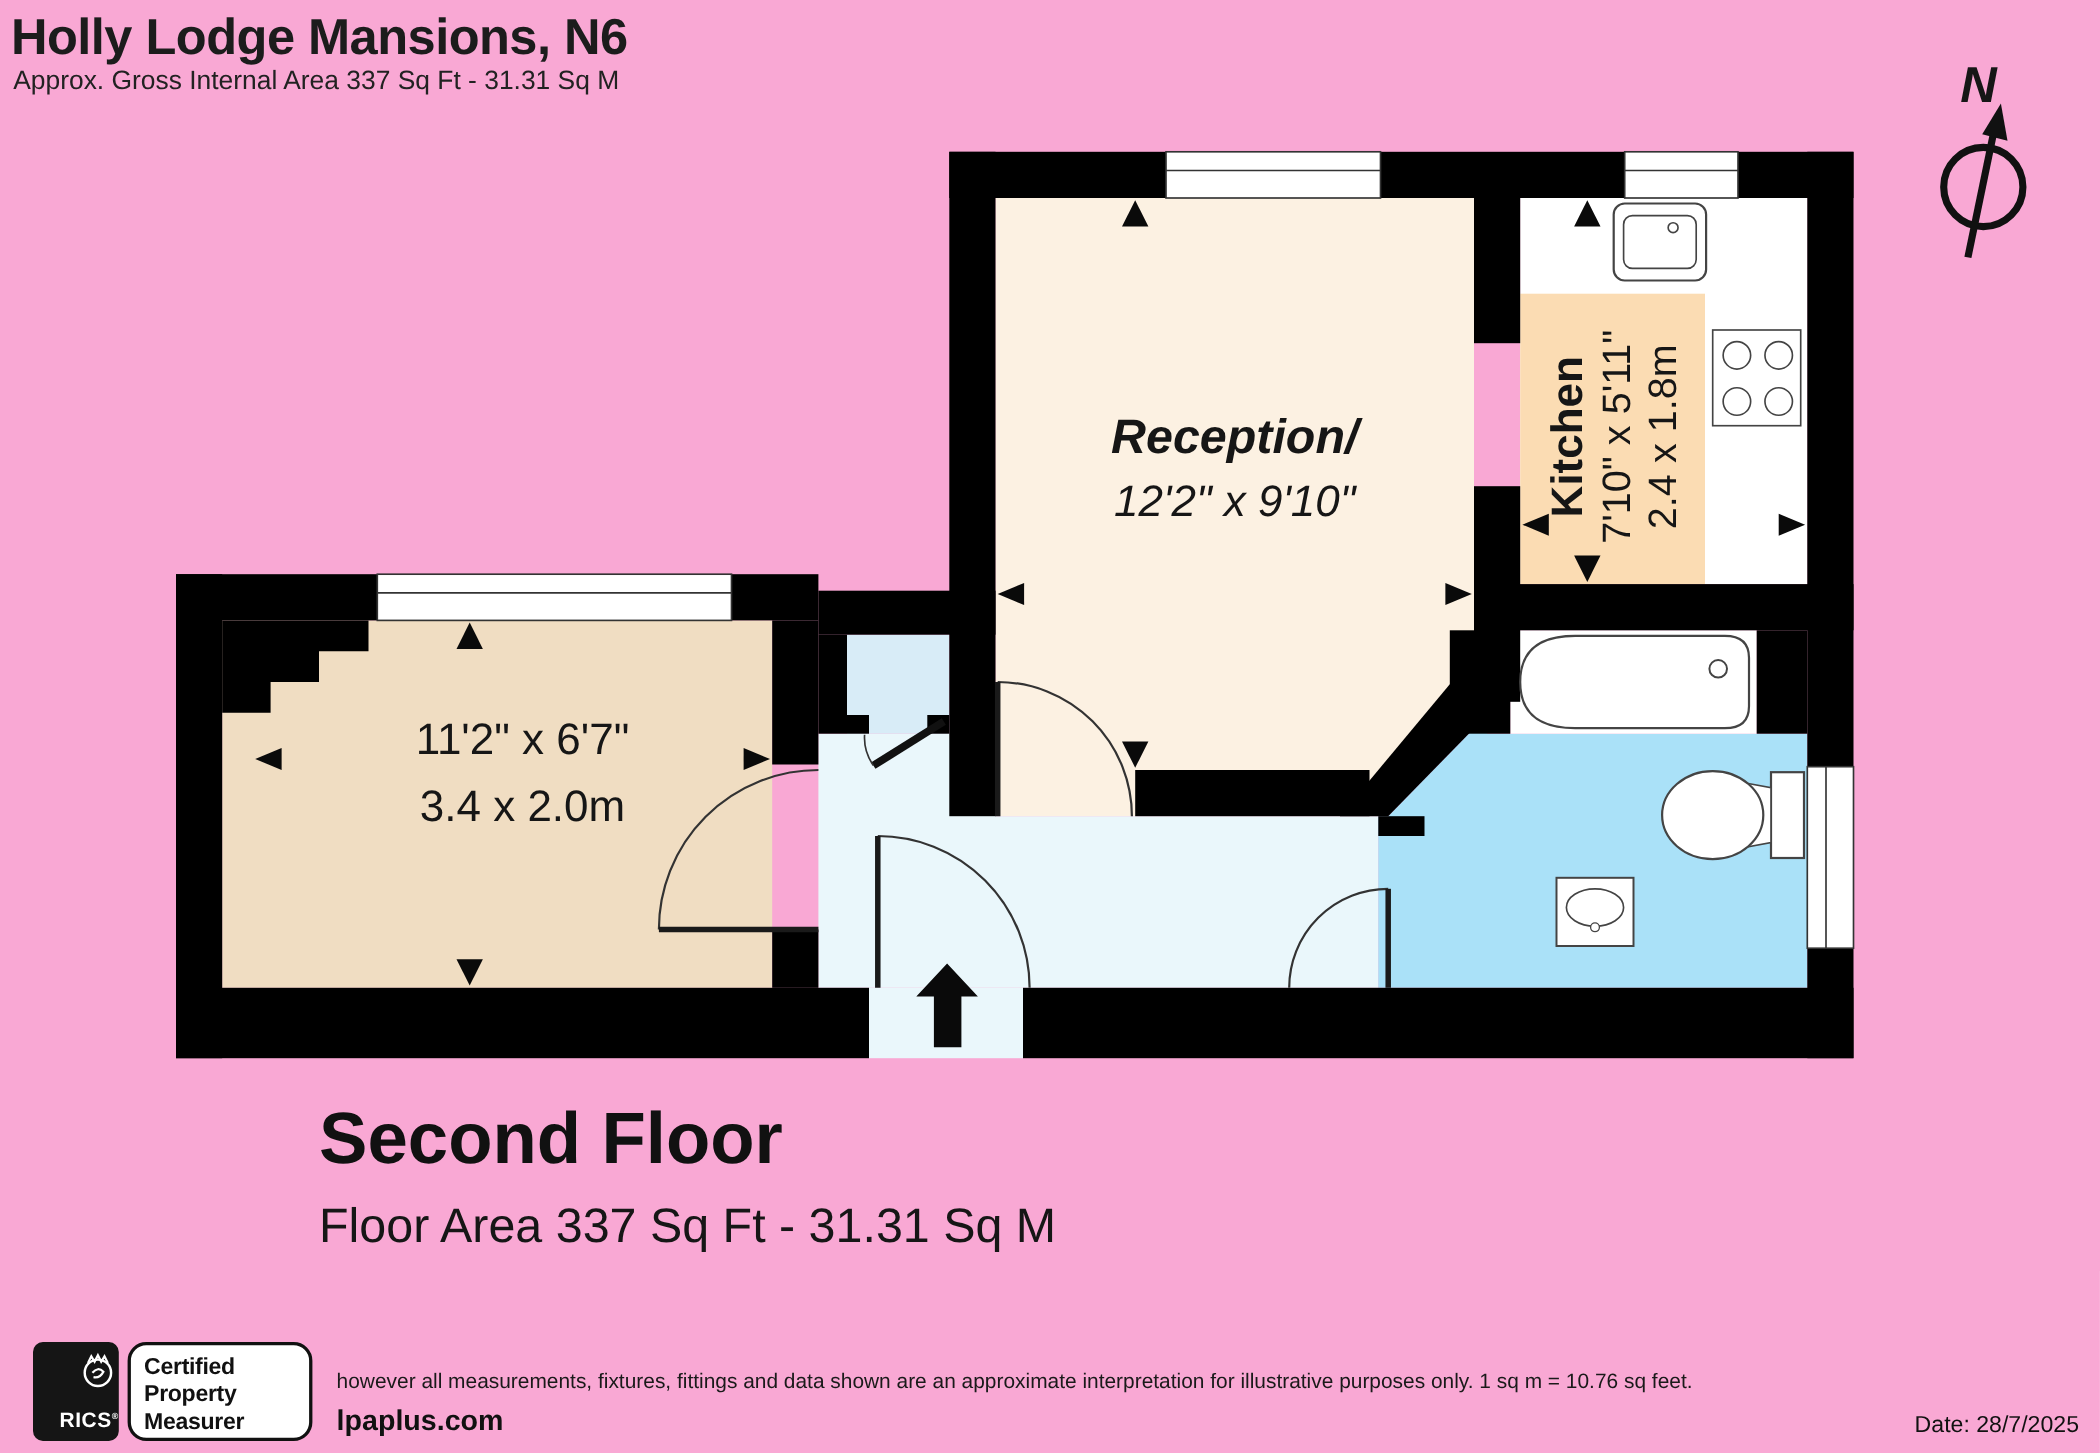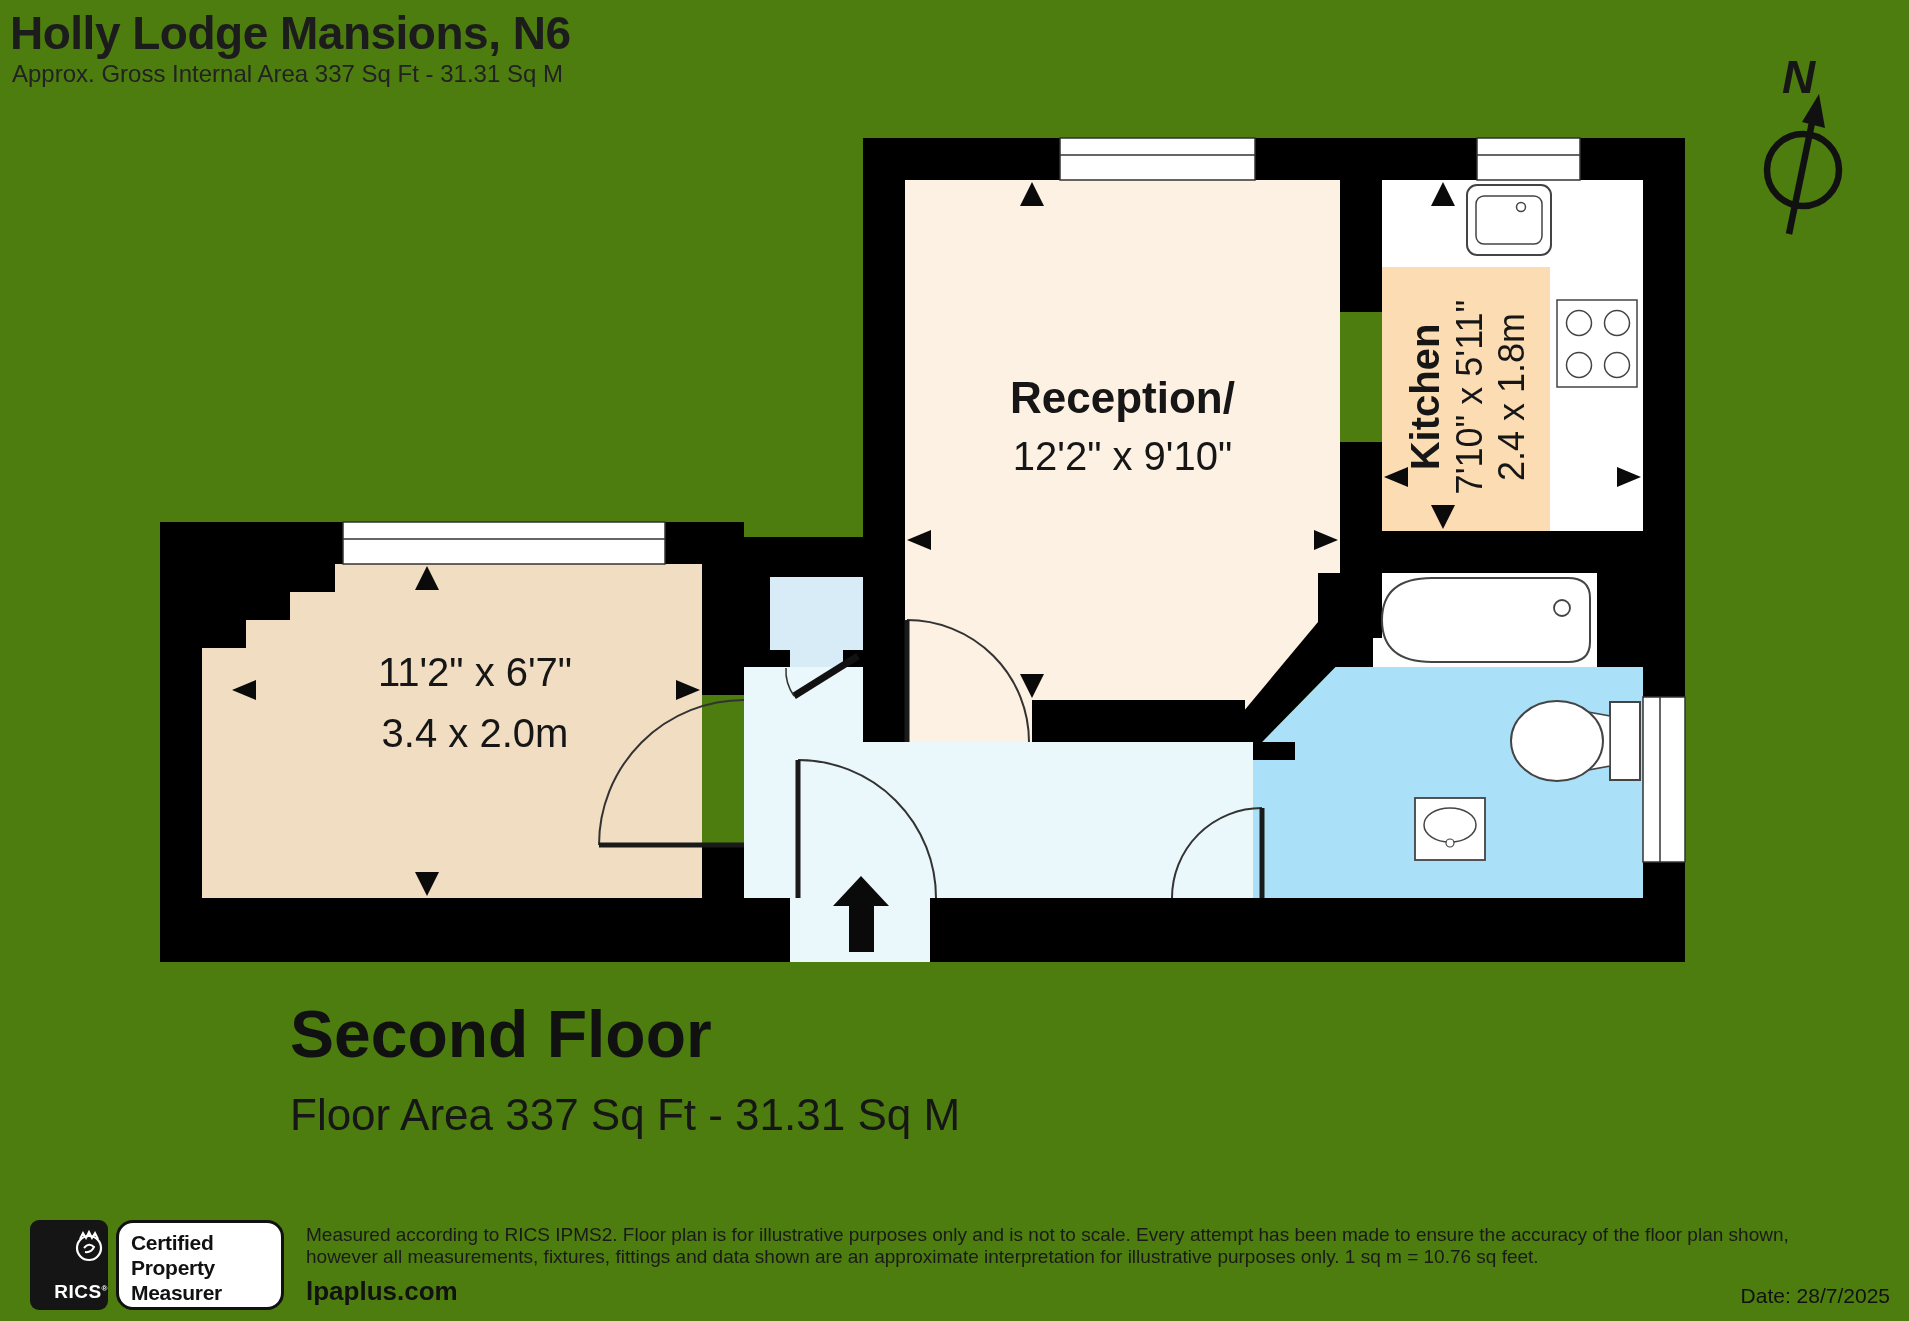--- a/index.html
+++ b/index.html
@@ -1,25 +1,25 @@
 <!DOCTYPE html>
 <html><head>
 <meta charset="utf-8">
 <style>
   html,body{margin:0;padding:0;background:#fff;}
-  #stage{position:relative;width:1909px;height:1321px;background:#4d7c0f;
+  #stage{position:relative;width:1909px;height:1321px;background:#f9a8d4;
          font-family:"Liberation Sans",sans-serif;color:#161616;overflow:hidden;}
   .abs{position:absolute;}
   #title{left:10px;top:6px;font-size:46px;font-weight:bold;letter-spacing:-0.5px;color:#1c1c1c;}
   #subtitle{left:12px;top:60px;font-size:24px;color:#222;}
   .room-label{text-align:center;}
   .room-name{font-weight:bold;font-size:44px;line-height:52px;color:#161616;}
   .room-imp{font-size:40px;line-height:64px;}
   .room-met{font-size:40px;line-height:58px;}
-  #reception-label{left:905px;top:372px;width:435px;}
+  #reception-label{left:905px;top:372px;width:435px;font-style:italic;}
   #bedroom-label{left:240px;top:640px;width:470px;}
   #kitchen-label{left:1327px;top:317px;width:280px;height:160px;transform:rotate(-90deg);
                  display:flex;flex-direction:column;justify-content:center;}
   #kitchen-label .room-name{font-size:40px;line-height:48px;}
   #kitchen-label .room-imp{font-size:36px;line-height:42px;}
   #kitchen-label .room-met{font-size:36px;line-height:42px;}
   #north-label{left:1782px;top:50px;font-size:46px;font-weight:bold;font-style:italic;}
   #floor-heading{left:290px;top:996px;width:1000px;text-align:left;font-size:66px;font-weight:bold;color:#111;}
   #floor-area{left:290px;top:1090px;width:1000px;text-align:left;font-size:44px;color:#161616;}
   #disclaimer-1{left:306px;top:1224px;font-size:19px;line-height:22px;white-space:nowrap;color:#1a1a1a;}
@@ -206,18 +206,17 @@
     </svg>
     <div id="rics-text"><span>RICS</span><span id="rics-reg">®</span></div>
   </div>
 
   <div class="abs" id="certified-badge">
     <div class="cert-line">Certified</div>
     <div class="cert-line">Property</div>
     <div class="cert-line">Measurer</div>
   </div>
 
-  <div class="abs" id="disclaimer-1">Measured according to RICS IPMS2. Floor plan is for illustrative purposes only and is not to scale. Every attempt has been made to ensure the accuracy of the floor plan shown,</div>
   <div class="abs" id="disclaimer-2">however all measurements, fixtures, fittings and data shown are an approximate interpretation for illustrative purposes only. 1 sq m = 10.76 sq feet.</div>
   <div class="abs" id="website">lpaplus.com</div>
   <div class="abs" id="date">Date: 28/7/2025</div>
 
 </div>
 
 </body></html>

